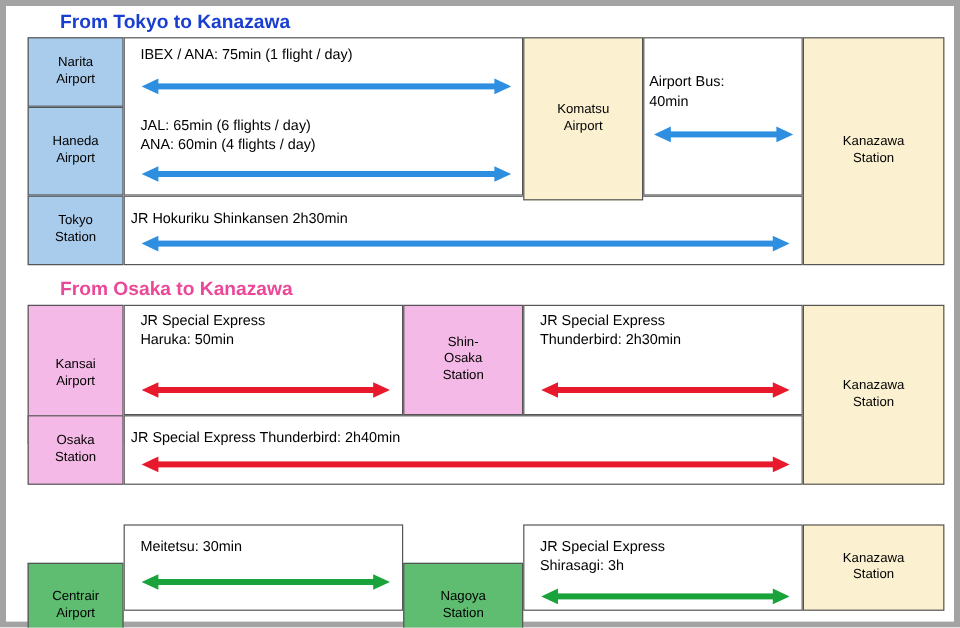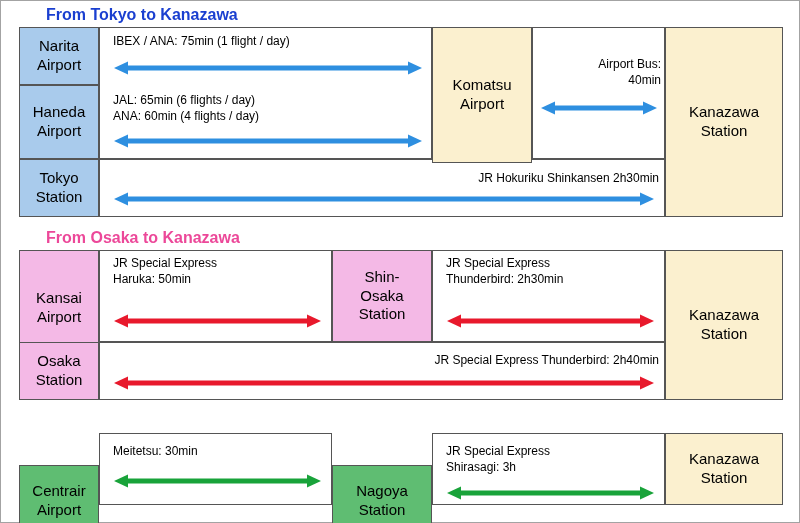--- a/index.html
+++ b/index.html
@@ -13,21 +13,21 @@
     font-family: "Liberation Sans", sans-serif;
     color: #000000;
     position: relative;
     overflow: hidden;
   }
   #root {
     position: absolute;
     left: 0; top: 0;
     width: 800px;
     height: 523px;
-    border: 1px solid #a3a3a3;
+    border: 5px solid #a3a3a3;
     box-sizing: border-box;
     background: #ffffff;
   }
   .section-title {
     position: absolute;
     font-size: 16px;
     font-weight: bold;
     white-space: nowrap;
   }
   .t-tokyo { color: #1a3fd0; }
@@ -35,38 +35,38 @@
   .t-nagoya { color: #19a33a; }
 
   .block {
     position: absolute;
     box-sizing: border-box;
     border: 1px solid #555555;
     display: flex;
     align-items: center;
     justify-content: center;
     text-align: center;
-    font-size: 15px;
+    font-size: 11px;
     line-height: 1.25;
     white-space: pre-line;
   }
   .blue  { background: #a9cbec; }
   .cream { background: #fbf0cf; }
   .pink  { background: #f4b9e6; }
   .green { background: #5fbd72; margin-top: 32px; }
   .white { background: #ffffff; }
 
   .label {
     position: absolute;
     font-size: 12px;
     line-height: 1.3;
     white-space: pre-line;
     text-align: left;
   }
-  .label.center { text-align: right; }
+  .label.center { text-align: left; }
 
   .arrow {
     position: absolute;
     height: 14px;
   }
   .arrow svg { display: block; }
 </style>
 </head>
 <body>
 

